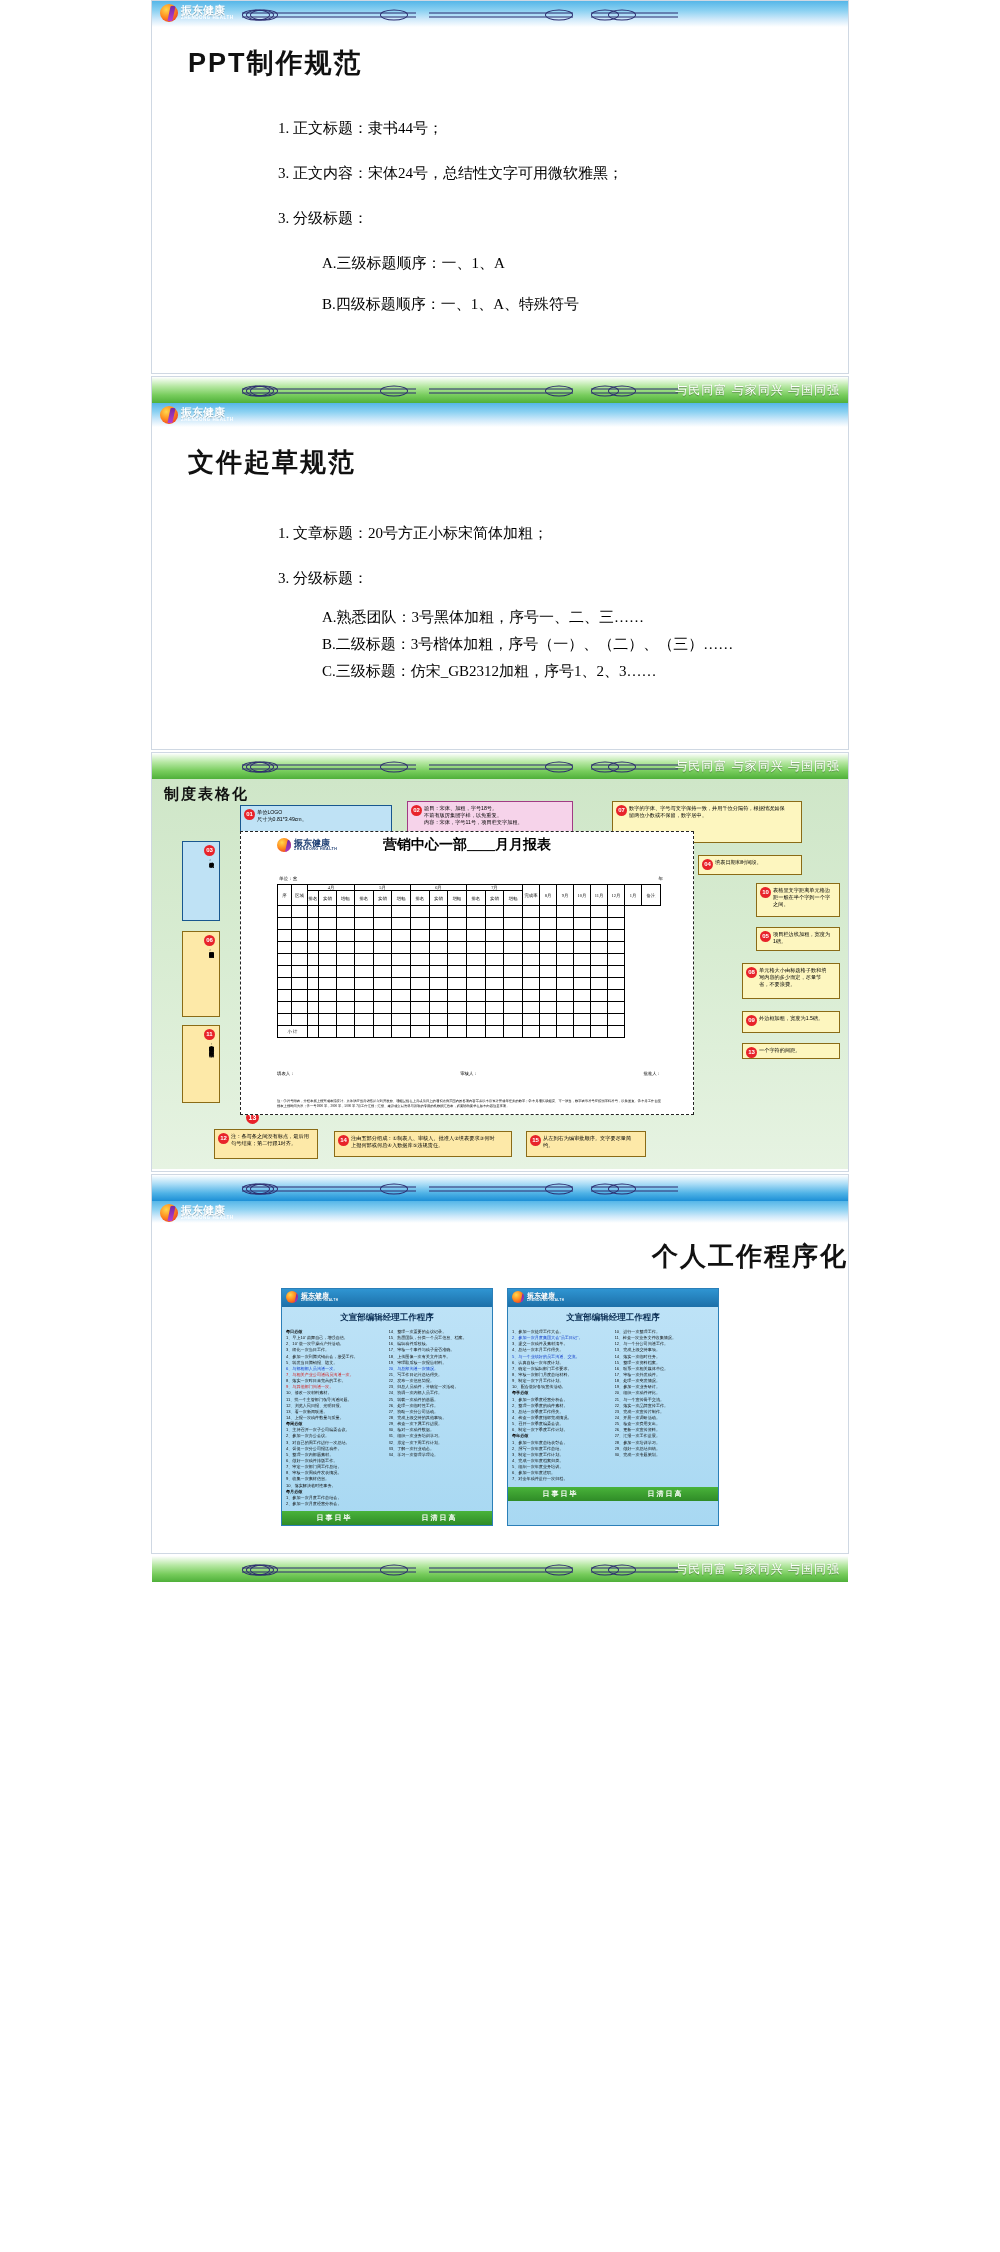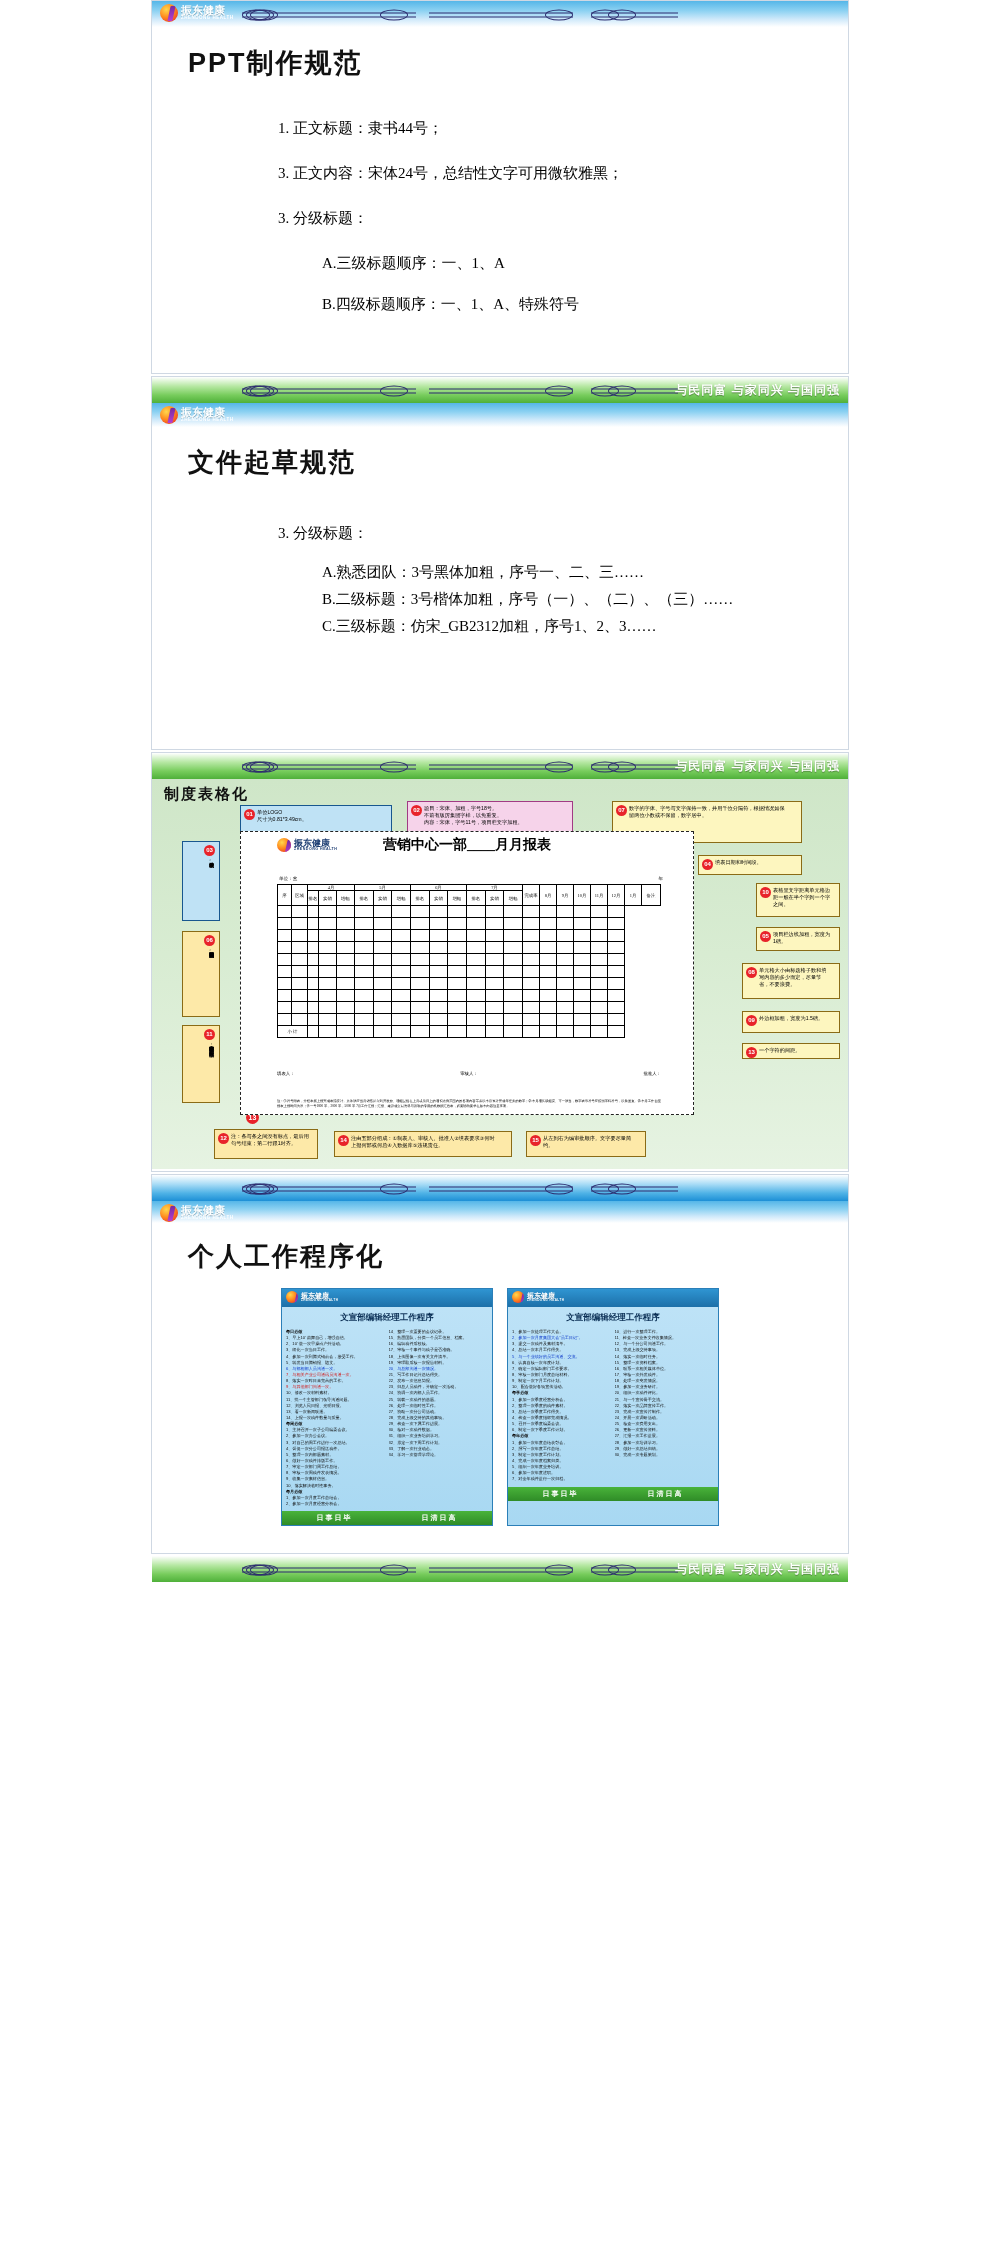--- a/index.html
+++ b/index.html
@@ -27,21 +27,21 @@
 
   .band-deco{
     position:absolute;left:90px;right:170px;top:50%;height:9px;transform:translateY(-50%);
     pointer-events:none;
   }
   .band-deco .rail{position:absolute;left:0;right:0;top:3px;height:3px;border-top:1px solid #2b2b6e;border-bottom:1px solid #2b2b6e;}
   .band-deco .coil{position:absolute;top:0;height:9px;width:26px;border:1px solid #2b2b6e;border-radius:50%/50%;}
 
   .slogan{
     position:absolute;right:8px;top:50%;transform:translateY(-50%);
-    color:#ffffff;font-weight:bold;font-size:12px;letter-spacing:1px;
+    color:#ffffff;font-weight:normal;font-size:12px;letter-spacing:1px;
     text-shadow:0 1px 1px rgba(0,0,0,.35);white-space:nowrap;
   }
 
   
   .logo{position:absolute;left:8px;top:3px;display:flex;align-items:center;gap:3px;}
   .logo .mark{width:18px;height:18px;border-radius:50%;
     background:radial-gradient(circle at 35% 32%,#ffd84d 0%,#ff8a1e 45%,#f04e23 75%,#d0291b 100%);
     position:relative;overflow:hidden;}
   .logo .mark:after{content:"";position:absolute;left:9px;top:2px;width:5px;height:15px;
     background:linear-gradient(to bottom,#7a2aa0,#b43fd0);transform:skewX(-12deg);border-radius:1px;}
@@ -53,21 +53,21 @@
 
   
   .sbody{position:relative;background:#fff;}
   .s-title{
     font-family:"Liberation Sans","DejaVu Sans",sans-serif;
     font-weight:bold;color:#111;letter-spacing:2px;
   }
   .s1-title{font-size:27px;padding:18px 0 0 36px;}
   .s2-title{font-size:26px;padding:18px 0 0 36px;}
   .s3-title{font-size:15px;padding:6px 0 0 12px;}
-  .s4-title{font-size:26px;padding:16px 0 0 36px;}
+  .s4-title{font-size:26px;padding:16px 0 0 36px;text-align:right;}
 
   .bullets{font-family:"Liberation Serif","DejaVu Serif",serif;color:#000;}
   .bullets .l1{font-size:15px;margin:0 0 26px 0;padding-left:126px;white-space:nowrap;}
   .bullets .l2{font-size:15px;margin:0 0 22px 0;padding-left:170px;white-space:nowrap;}
 
   
   .poster{position:relative;width:696px;height:390px;
     background:linear-gradient(to bottom,#cfe6c8 0%,#d8ecd2 45%,#e6f3e2 100%);}
   .poster .inner-doc{
     position:absolute;left:88px;top:52px;width:452px;height:282px;background:#fff;
@@ -169,20 +169,21 @@
         <div class="mark"></div>
         <div class="txt">
           <div class="t1">振东健康</div>
           <div class="t2">ZHENDONG HEALTH</div>
         </div>
       </div>
     </div>
     <div class="sbody" style="height:322px;">
       <div class="s-title s2-title">文件起草规范</div>
       <div class="bullets" style="padding-top:44px;">
+        <div class="l1">1. 文章标题：20号方正小标宋简体加粗；</div>
         <div class="l1" style="margin-bottom:20px;">3. 分级标题：</div>
         <div class="l2" style="margin-bottom:8px;">A.熟悉团队：3号黑体加粗，序号一、二、三……</div>
         <div class="l2" style="margin-bottom:8px;">B.二级标题：3号楷体加粗，序号（一）、（二）、（三）……</div>
         <div class="l2">C.三级标题：仿宋_GB2312加粗，序号1、2、3……</div>
       </div>
     </div>
   </div>
 
   <div class="slide slide-border" style="height:418px;margin-top:2px;">
     <div class="ftr-green">

